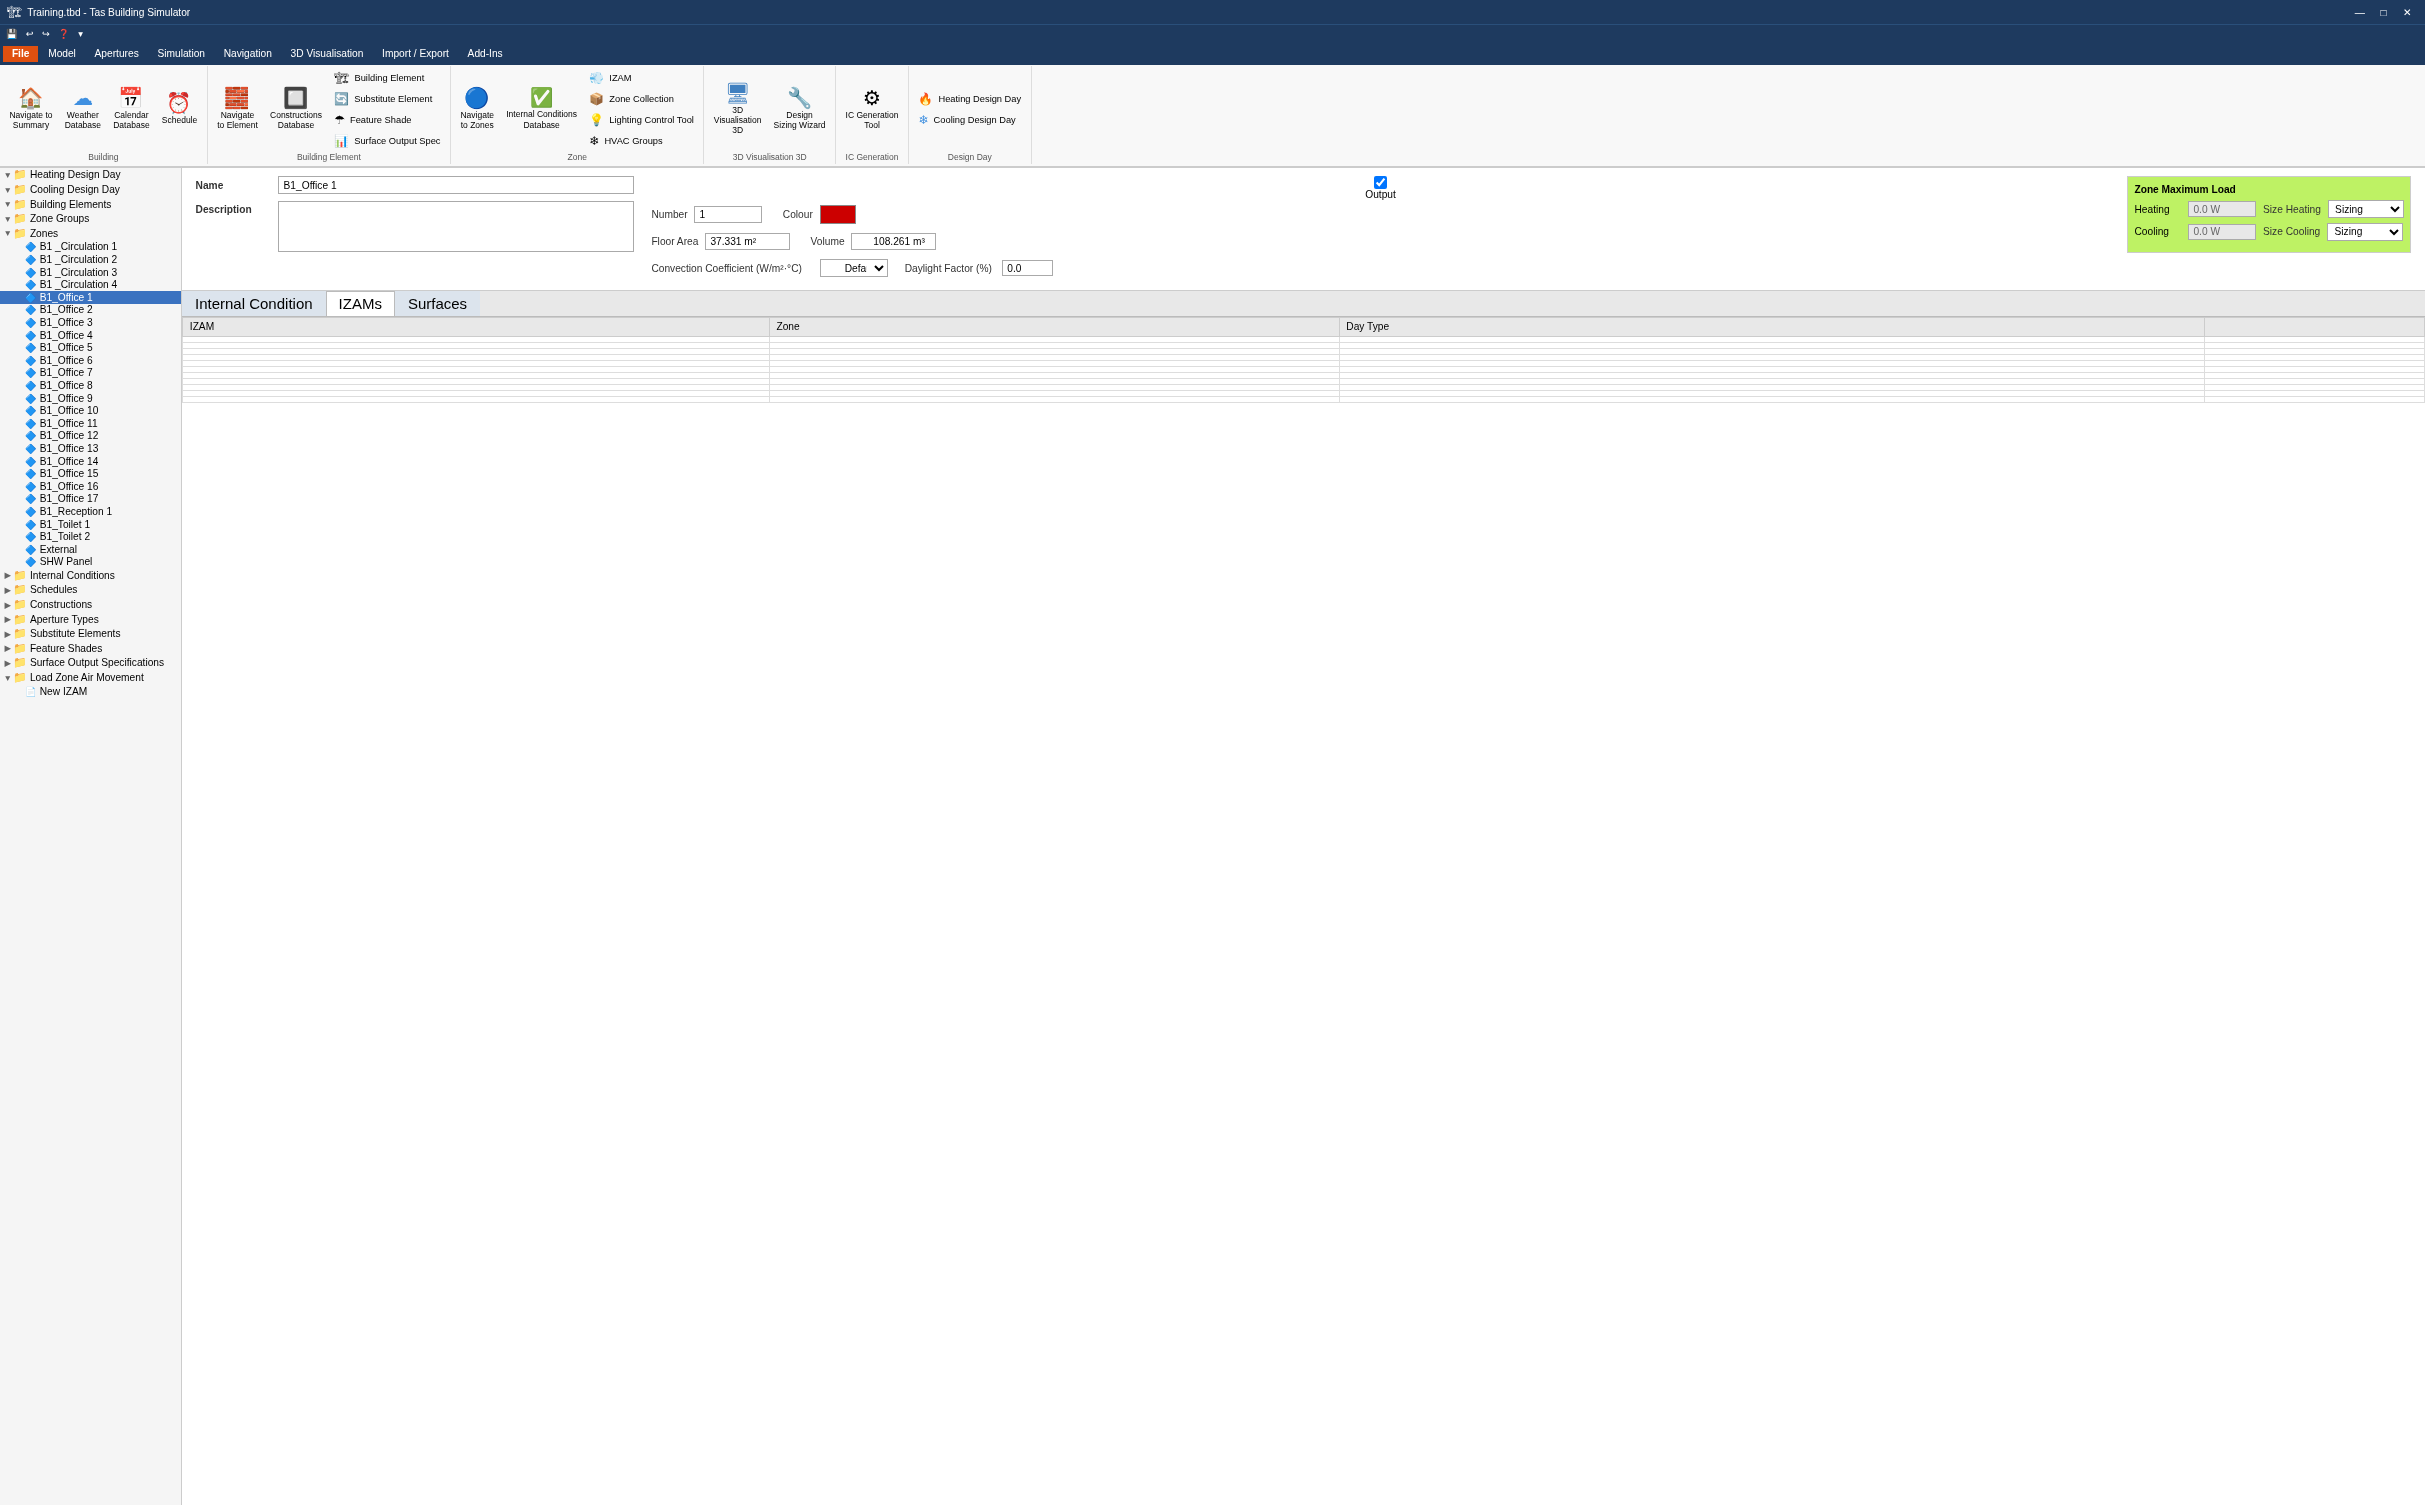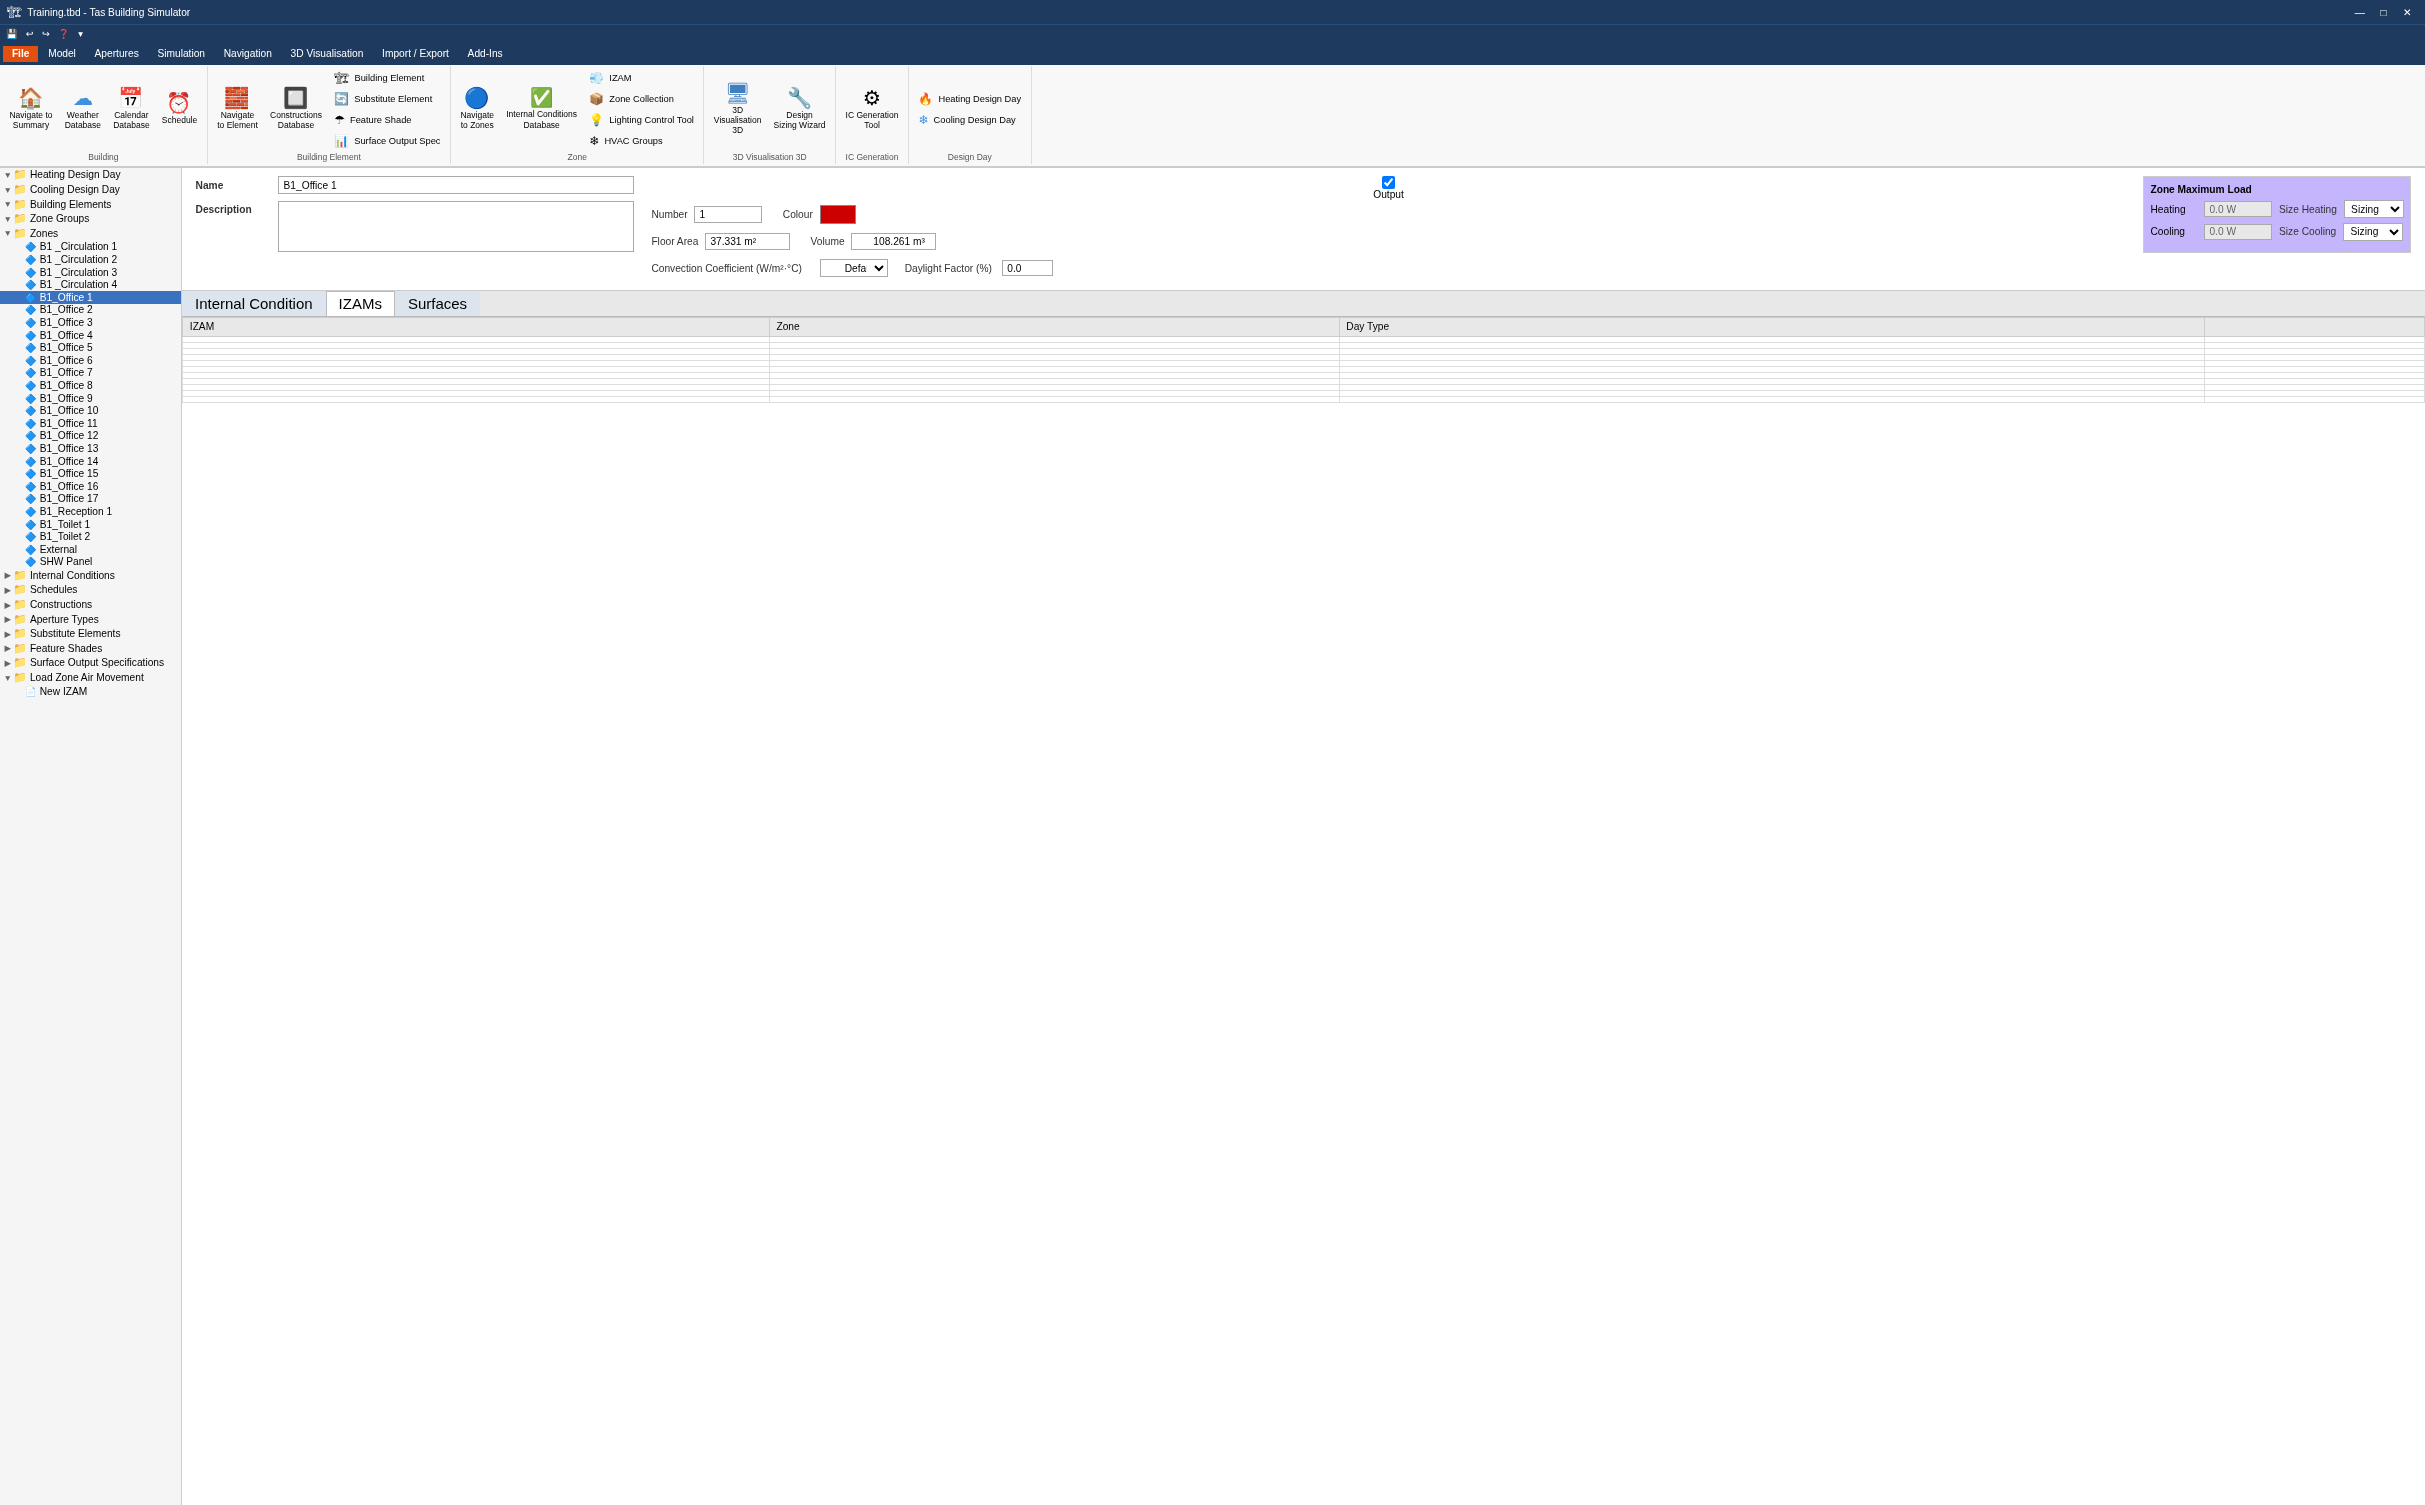--- a/index.html
+++ b/index.html
@@ -215,40 +215,40 @@
       cursor: pointer;
     }
 
     
     .cb-row { display: flex; align-items: center; gap: 0; flex-direction: column; }
 
     
     #load-panel {
       border: 0.8px solid #ccc;
       padding: 6.8px;
-      background: #c4b5fd;
+      background: #bef264;
       min-width: 238px;
     }
     .load-panel-title { font-weight: bold; font-size: 10.2px; margin-bottom: 5.1px; }
     .load-row { display: flex; align-items: center; gap: 6.8px; margin-bottom: 4.2px; }
     .load-label { font-size: 10.2px; width: 47px; }
     .load-input {
       width: 68px;
       border: 0.8px solid #aaa;
       padding: 1.7px 4.2px;
       font-size: 10.2px;
       background: #e8e8e8;
       color: #666;
     }
     .load-select {
       border: 0.8px solid #aaa;
       padding: 1.7px 2.5px;
       font-size: 10.2px;
       background: #fff;
-      width: 60px;
+      width: 76px;
     }
 
     
     #content-tabs {
       border-top: 0.8px solid #ccc;
       margin-top: 3.4px;
     }
     .tabs-bar {
       display: flex;
       background: #e8e8e8;

